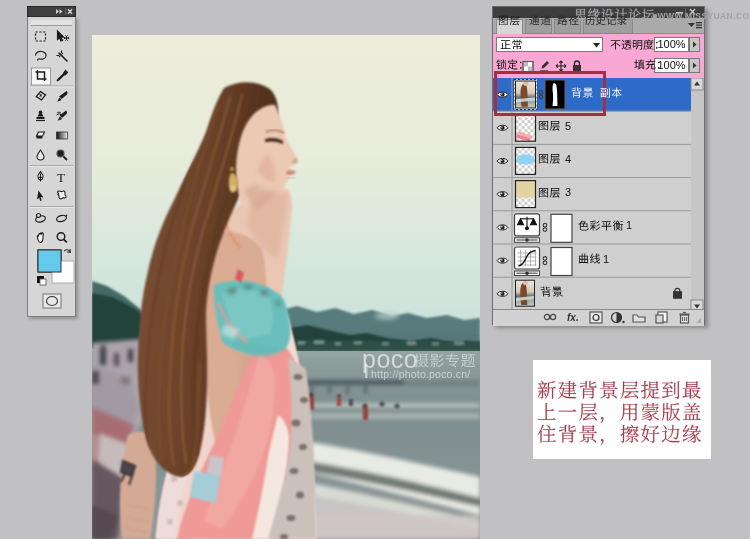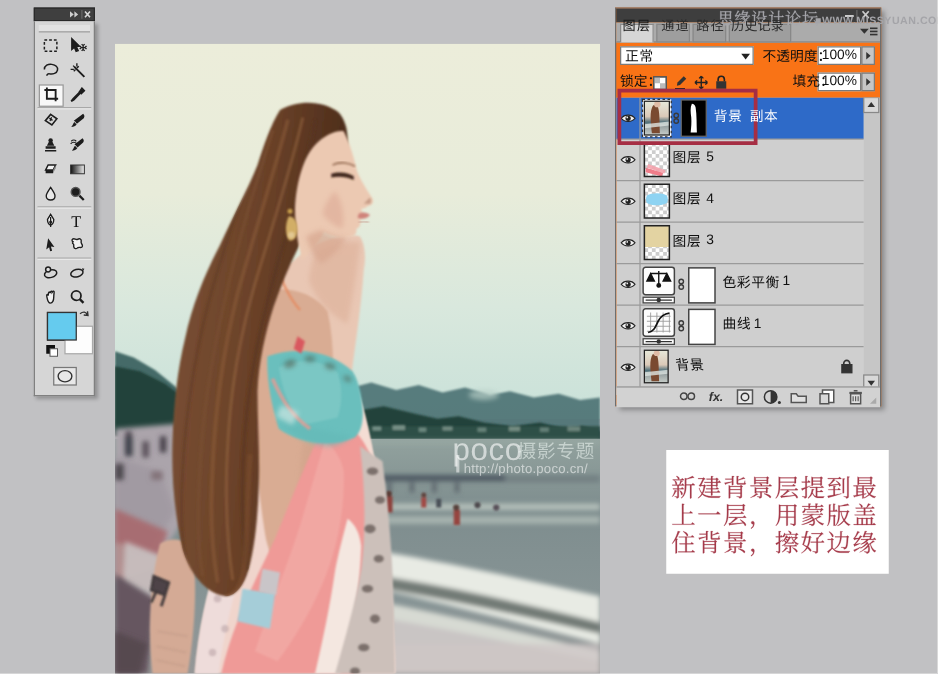--- a/index.html
+++ b/index.html
@@ -310,21 +310,21 @@
           <rect x="24" y="244" width="22" height="22" fill="#fdfdfd" stroke="#aaa" stroke-width="1"></rect>
           <rect x="10" y="233" width="23" height="22" fill="#65cbee" stroke="#333" stroke-width="1"></rect>
           <rect x="9" y="259" width="7" height="7" fill="#111" stroke="none"></rect>
           <rect x="12" y="262" width="6" height="6" fill="#fff" stroke="#555" stroke-width="0.8"></rect>
           <path d="M36,234 q4,-3 6,1 m0,-3 l0.4,3.4 -3.4,-0.4" stroke="#333" stroke-width="1.1"></path>
           <rect x="15" y="277" width="18" height="14" fill="#e8e8e8" stroke="#777" stroke-width="1"></rect>
           <ellipse cx="24" cy="284" rx="5.5" ry="4.5" stroke="#333" stroke-width="1.1"></ellipse>
         </svg>
  </div>
 </div>
-    <div style="position:absolute;left:492px;top:6px;width:213px;height:319px;background:#f97316;border:1px solid #6e6e6e;box-sizing:border-box;box-shadow:3px 3px 4px rgba(0,0,0,0.3)">
+    <div style="position:absolute;left:492px;top:6px;width:213px;height:319px;background:#f9a8d4;border:1px solid #6e6e6e;box-sizing:border-box;box-shadow:3px 3px 4px rgba(0,0,0,0.3)">
       <div style="position:absolute;left:0;top:0;width:100%;height:11px;background:#3e3e3e"></div>
       <svg width="211" height="11" style="position:absolute;left:0;top:0">
         <rect x="183" y="5" width="7" height="1.6" fill="#ccc"></rect>
         <rect x="192" y="1" width="1" height="9" fill="#666"></rect>
         <path d="M197,2 l5,5.5 M202,2 l-5,5.5" stroke="#ccc" stroke-width="1.4"></path>
       </svg>
       <div style="position:absolute;left:0;top:11px;width:100%;height:16px;background:#ababab;border-bottom:1px solid #8a8a8a;box-sizing:border-box"></div>
       <div style="position:absolute;left:3px;top:12px;width:27px;height:15px;background:#d6d6d6;border:1px solid #8a8a8a;border-bottom:none;box-sizing:border-box"></div>
       <div style="position:absolute;left:32px;top:12px;width:27px;height:15px;background:#9e9e9e;border:1px solid #888;box-sizing:border-box"></div>
       <div style="position:absolute;left:61px;top:12px;width:27px;height:15px;background:#9e9e9e;border:1px solid #888;box-sizing:border-box"></div>

